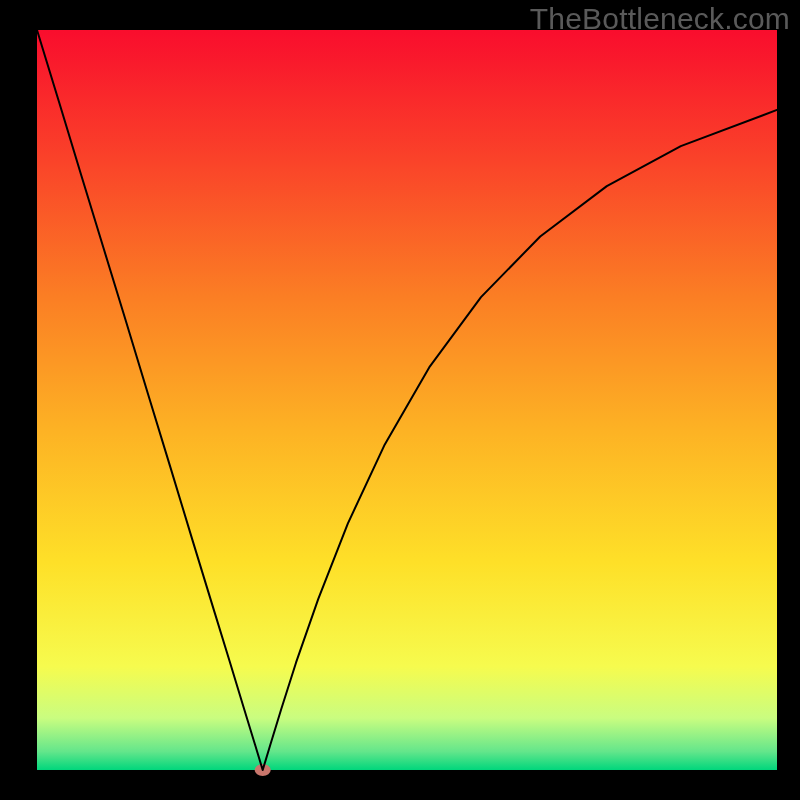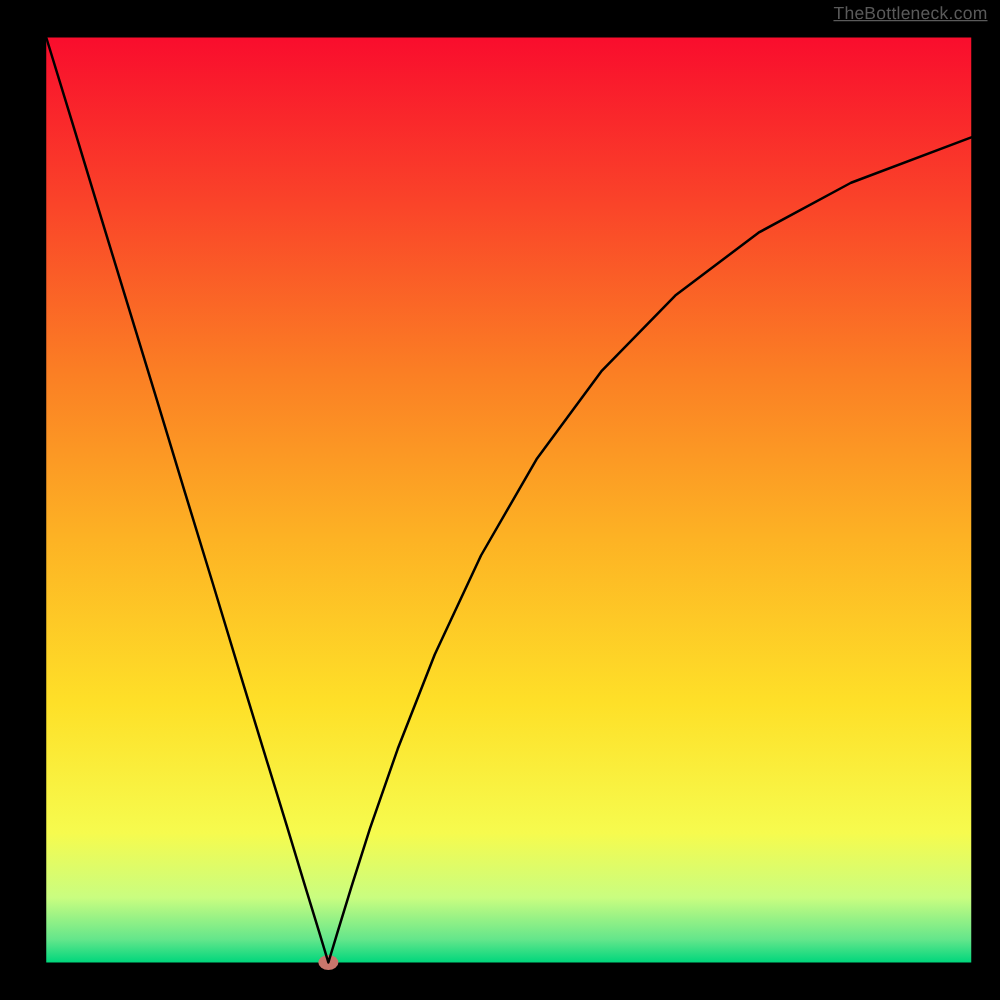--- a/index.html
+++ b/index.html
@@ -15,25 +15,24 @@
     position: relative;
     width: 800px;
     height: 800px;
     background: #000;
   }
   .watermark {
     position: absolute;
     top: 2px;
     right: 10px;
     color: #5a5a5a;
-    font-size: 14px;
+    font-size: 30px;
     font-weight: 500;
     letter-spacing: 0.2px;
     z-index: 10;
-    text-decoration: underline;
   }
   svg {
     position: absolute;
     top: 0;
     left: 0;
   }
 </style>
 </head>
 <body>
 

